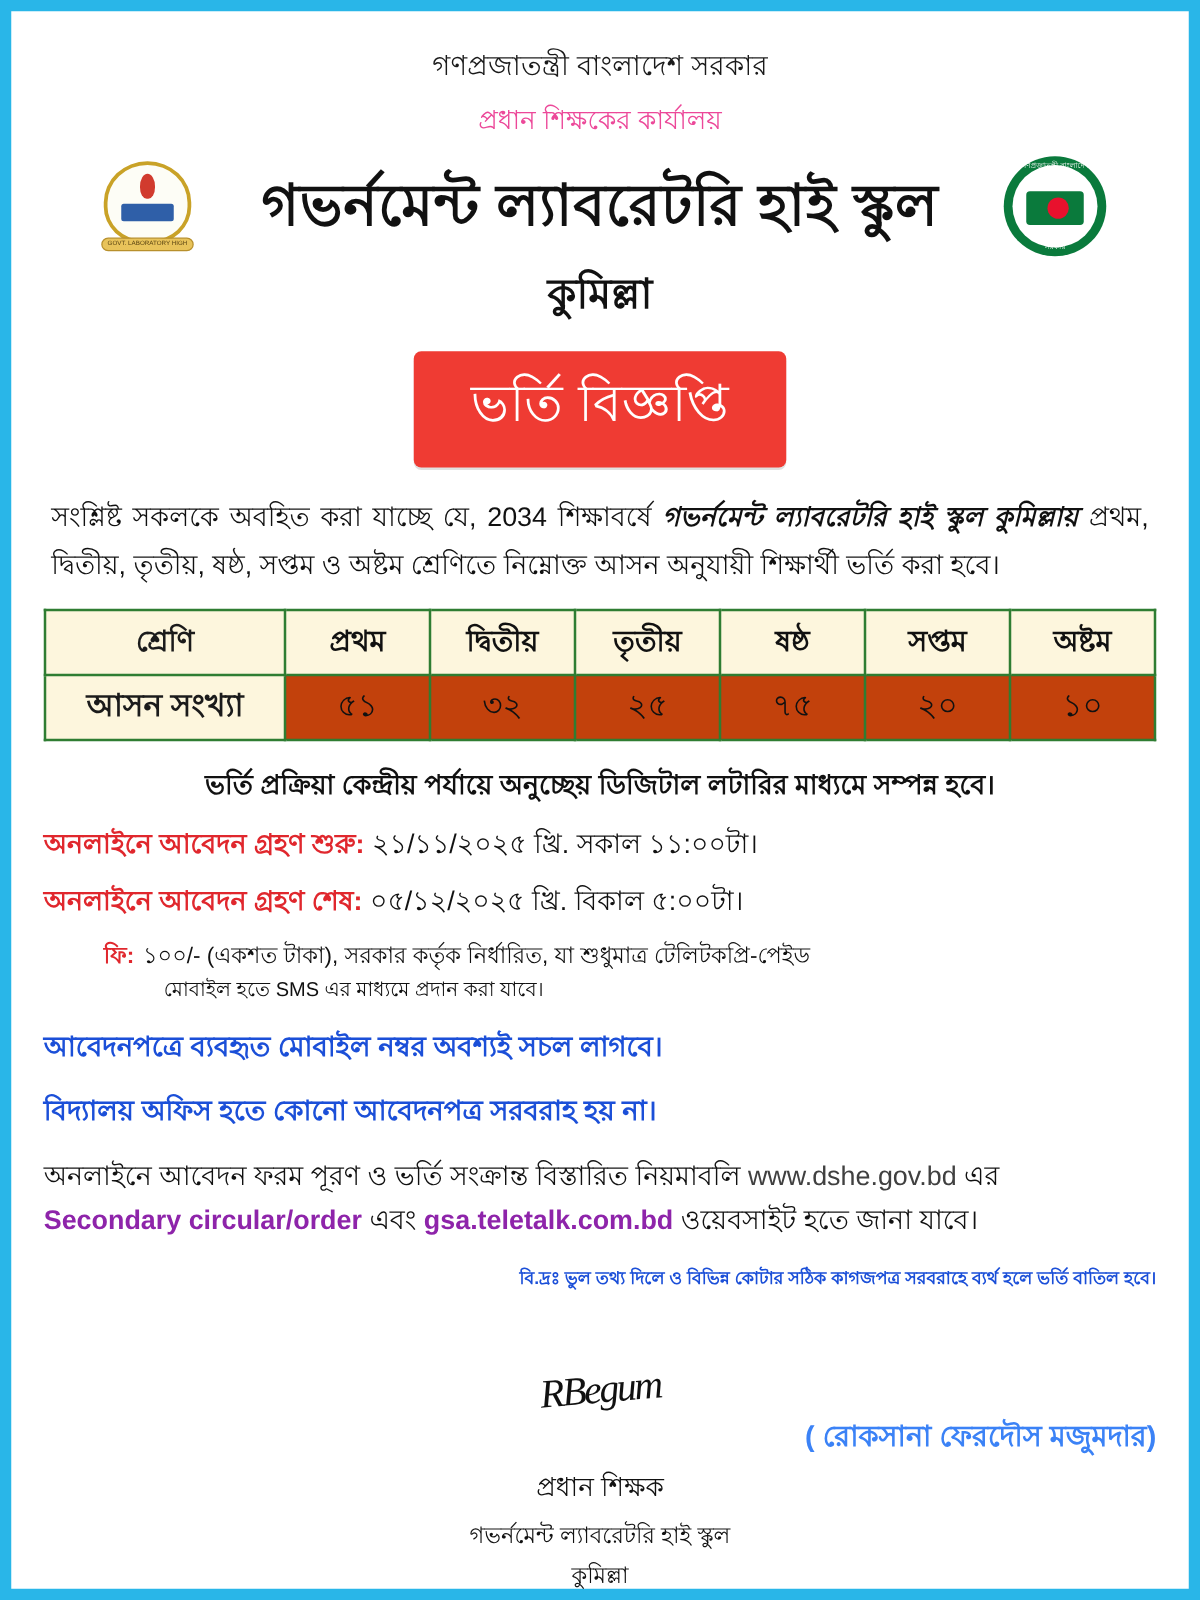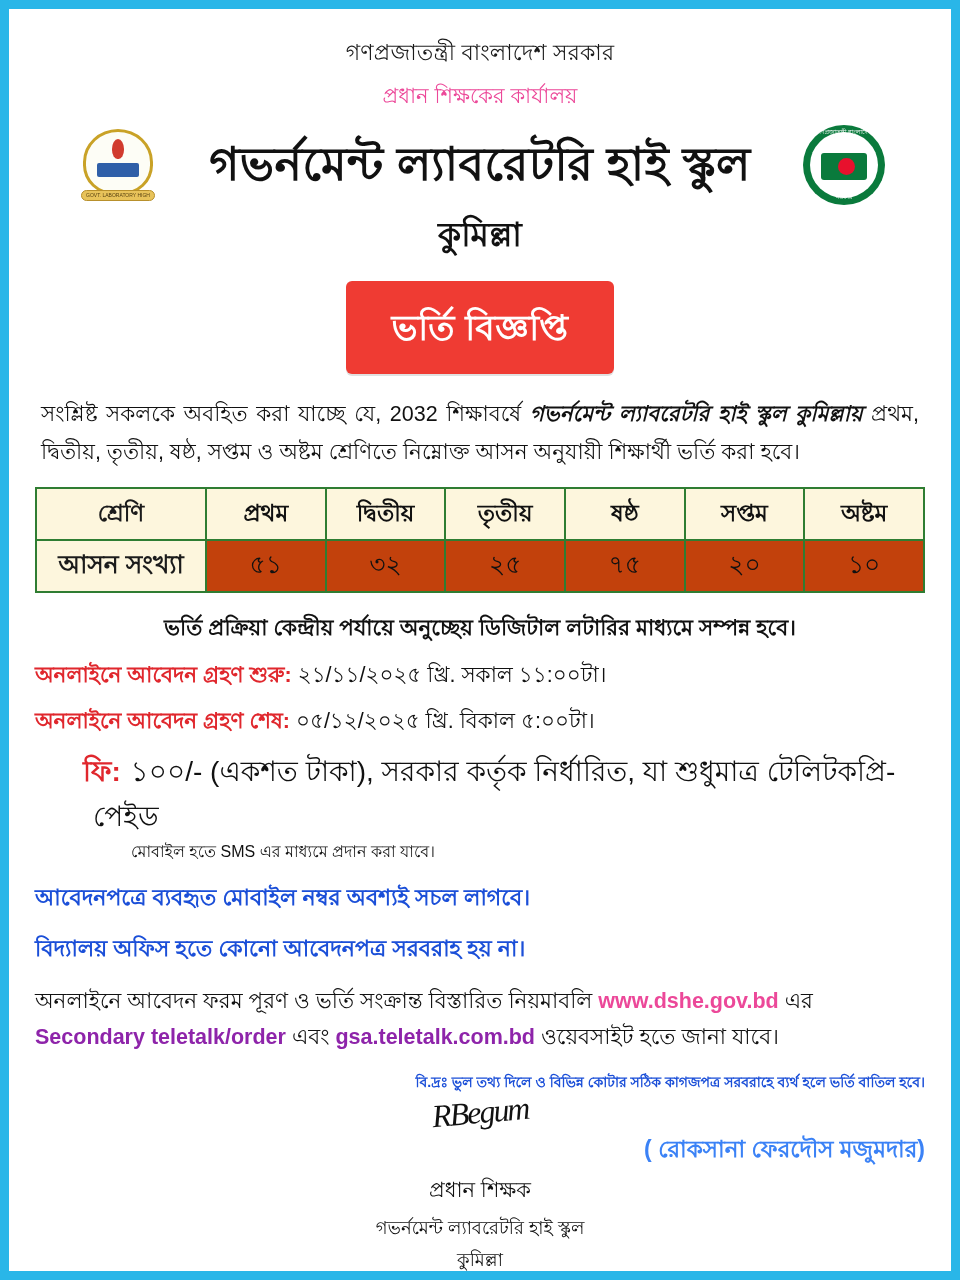--- a/index.html
+++ b/index.html
@@ -158,23 +158,23 @@
 
   
   .banner-wrap {
     display: flex;
     justify-content: center;
     margin-top: 16px;
   }
   .banner {
     background: #ef3b33;
     color: #ffffff;
-    font-size: 35px;
-    font-weight: bold;
-    padding: 20px 46px 14px 46px;
+    font-size: 41px;
+    font-weight: normal;
+    padding: 10px 46px 14px 46px;
     border-radius: 6px;
     box-shadow: 0 2px 0 rgba(0,0,0,.12);
     letter-spacing: .5px;
   }
 
   
   .intro {
     margin-top: 22px;
     font-size: 21.5px;
     line-height: 1.75;
@@ -194,21 +194,21 @@
   table.seats th, table.seats td {
     border: 2px solid #2f7d32;
     text-align: center;
     height: 52px;
     font-size: 23px;
     color: #111;
   }
   table.seats .rowhead {
     background: #fdf6dd;
     font-weight: bold;
-    width: 170px;
+    width: 192px;
     color: #1b1b1b;
   }
   table.seats thead th:not(.rowhead) {
     background: #fdf6dd;
     font-weight: bold;
   }
   table.seats tbody td {
     background: #c2410c;
     font-size: 25px;
   }
@@ -223,40 +223,40 @@
   }
   .line {
     font-size: 21.5px;
     margin-top: 12px;
     line-height: 1.55;
     color: #111;
   }
   .label-red { color: #e0272d; font-weight: bold; }
   .fee-row {
     margin-top: 12px;
-    font-size: 28px;
+    font-size: 18px;
     line-height: 1.6;
     padding-left: 58px;
     text-indent: -10px;
   }
   .fee-row .label-red { margin-right: 2px; }
   .fee-cont { padding-left: 96px; }
   .blue-line {
     color: #1b4fd8;
     font-weight: bold;
     font-size: 22px;
     margin-top: 14px;
   }
   .online-para {
     margin-top: 16px;
     font-size: 21.5px;
     line-height: 1.65;
     color: #111;
   }
-  .url-red { color: #ec4899; font-weight: bold; }
+  .url-red { color: #404040; font-weight: normal; }
   .url-purple { color: #8e24aa; font-weight: bold; }
   .nb {
     margin-top: 16px;
     text-align: right;
     font-size: 14px;
     color: #1b4fd8;
     font-weight: bold;
   }
 
   
@@ -324,21 +324,21 @@
       </div>
     </div>
 
     <div class="city-line">কুমিল্লা</div>
 
     <div class="banner-wrap">
       <div class="banner">ভর্তি বিজ্ঞপ্তি</div>
     </div>
 
     <div class="intro">
-      <span>সংশ্লিষ্ট সকলকে অবহিত করা যাচ্ছে যে, 2032 শিক্ষাবর্ষে </span><b>গভর্নমেন্ট ল্যাবরেটরি হাই স্কুল কুমিল্লায়</b><span> প্রথম, দ্বিতীয়, তৃতীয়, ষষ্ঠ, সপ্তম ও অষ্টম শ্রেণিতে নিম্নোক্ত আসন অনুযায়ী শিক্ষার্থী ভর্তি করা হবে।</span>
+      <span>সংশ্লিষ্ট সকলকে অবহিত করা যাচ্ছে যে, 2034 শিক্ষাবর্ষে </span><b>গভর্নমেন্ট ল্যাবরেটরি হাই স্কুল কুমিল্লায়</b><span> প্রথম, দ্বিতীয়, তৃতীয়, ষষ্ঠ, সপ্তম ও অষ্টম শ্রেণিতে নিম্নোক্ত আসন অনুযায়ী শিক্ষার্থী ভর্তি করা হবে।</span>
     </div>
 
     <table class="seats">
       <thead>
         <tr>
           <th class="rowhead">শ্রেণি</th>
           <th>প্রথম</th>
           <th>দ্বিতীয়</th>
           <th>তৃতীয়</th>
           <th>ষষ্ঠ</th>
@@ -375,21 +375,21 @@
       <span class="label-red">ফি:</span>
       <span>১০০/- (একশত টাকা), সরকার কর্তৃক নির্ধারিত, যা শুধুমাত্র টেলিটকপ্রি-পেইড</span>
     </div>
     <div class="fee-cont">মোবাইল হতে SMS এর মাধ্যমে প্রদান করা যাবে।</div>
 
     <div class="blue-line">আবেদনপত্রে ব্যবহৃত মোবাইল নম্বর অবশ্যই সচল লাগবে।</div>
     <div class="blue-line">বিদ্যালয় অফিস হতে কোনো আবেদনপত্র সরবরাহ হয় না।</div>
 
     <div class="online-para">
       <span>অনলাইনে আবেদন ফরম পূরণ ও ভর্তি সংক্রান্ত বিস্তারিত নিয়মাবলি </span><span class="url-red">www.dshe.gov.bd</span><span> এর</span><br>
-      <span class="url-purple">Secondary teletalk/order</span><span> এবং </span><span class="url-purple">gsa.teletalk.com.bd</span><span> ওয়েবসাইট হতে জানা যাবে।</span>
+      <span class="url-purple">Secondary circular/order</span><span> এবং </span><span class="url-purple">gsa.teletalk.com.bd</span><span> ওয়েবসাইট হতে জানা যাবে।</span>
     </div>
 
     <div class="nb">বি.দ্রঃ ভুল তথ্য দিলে ও বিভিন্ন কোটার সঠিক কাগজপত্র সরবরাহে ব্যর্থ হলে ভর্তি বাতিল হবে।</div>
 
     <div class="sign-block">
       <div class="sig-mark">RBegum</div>
       <div class="sig-name">( রোকসানা ফেরদৌস মজুমদার)</div>
       <div class="sig-role">প্রধান শিক্ষক</div>
       <div class="sig-school">গভর্নমেন্ট ল্যাবরেটরি হাই স্কুল</div>
       <div class="sig-school">কুমিল্লা</div>

